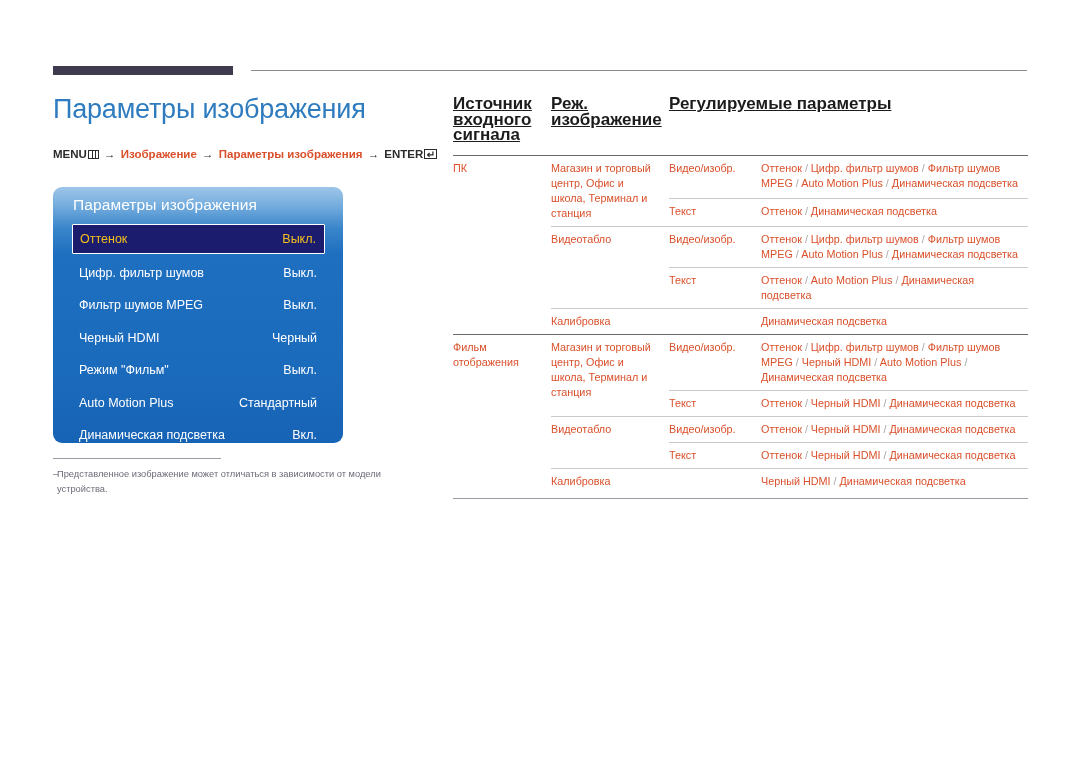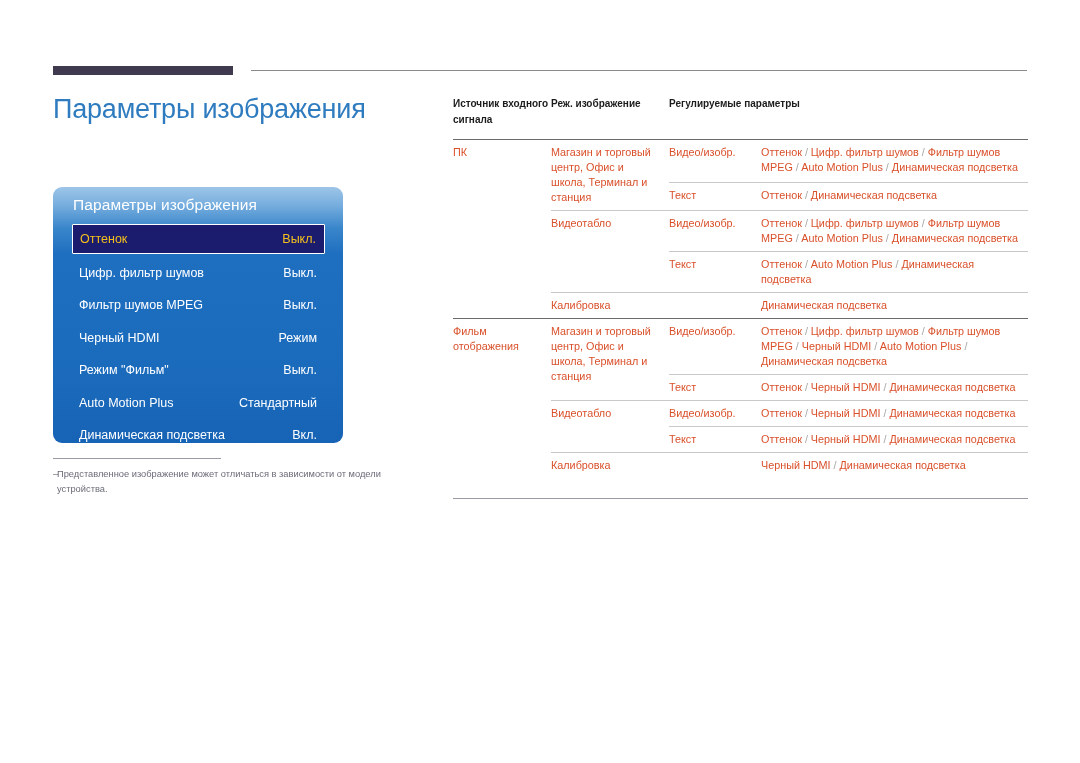--- a/index.html
+++ b/index.html
@@ -187,25 +187,26 @@
     font-size: 10.8px;
     border-collapse: collapse;
   }
   .spec-table th,
   .spec-table td {
     text-align: left;
     vertical-align: top;
     padding: 0;
   }
   .spec-table thead th {
-    font-size: 10px;
+    font-size: 17px;
     font-weight: bold;
     color: #1c1c1c;
     line-height: 15.5px;
     padding-bottom: 12px;
+    text-decoration: underline;
   }
   .col-src   { width: 98px; }
   .col-mode  { width: 118px; }
   .col-sub   { width: 92px; }
   .col-param { width: 267px; }
 
   .spec-table tbody td {
     color: #d9502a;
     line-height: 15px;
     padding: 5px 8px 5px 0;
@@ -228,20 +229,29 @@
 
 <div class="top-rules">
   <div class="rule-thick"></div>
   <div class="rule-thin"></div>
 </div>
 
 <div class="left-col">
 
   <h1 class="page-title">Параметры изображения</h1>
 
+  <div class="breadcrumb">
+    <span>MENU</span><span class="glyph-box menu"></span>
+    <span class="bc-arrow">→</span>
+    <span class="bc-orange">Изображение</span>
+    <span class="bc-arrow">→</span>
+    <span class="bc-orange">Параметры изображения</span>
+    <span class="bc-arrow">→</span>
+    <span>ENTER</span><span class="glyph-box enter"><span>↵</span></span>
+  </div>
 </div>
 
 <div class="osd-panel">
   <div class="osd-title">Параметры изображения</div>
   <div class="osd-list">
 
     <div class="osd-row selected">
       <span class="osd-label">Оттенок</span>
       <span class="osd-value">Выкл.</span>
     </div>
@@ -251,21 +261,21 @@
       <span class="osd-value">Выкл.</span>
     </div>
 
     <div class="osd-row">
       <span class="osd-label">Фильтр шумов MPEG</span>
       <span class="osd-value">Выкл.</span>
     </div>
 
     <div class="osd-row">
       <span class="osd-label">Черный HDMI</span>
-      <span class="osd-value">Режим</span>
+      <span class="osd-value">Черный</span>
     </div>
 
     <div class="osd-row">
       <span class="osd-label">Режим "Фильм"</span>
       <span class="osd-value">Выкл.</span>
     </div>
 
     <div class="osd-row">
       <span class="osd-label">Auto Motion Plus</span>
       <span class="osd-value">Стандартный</span>

